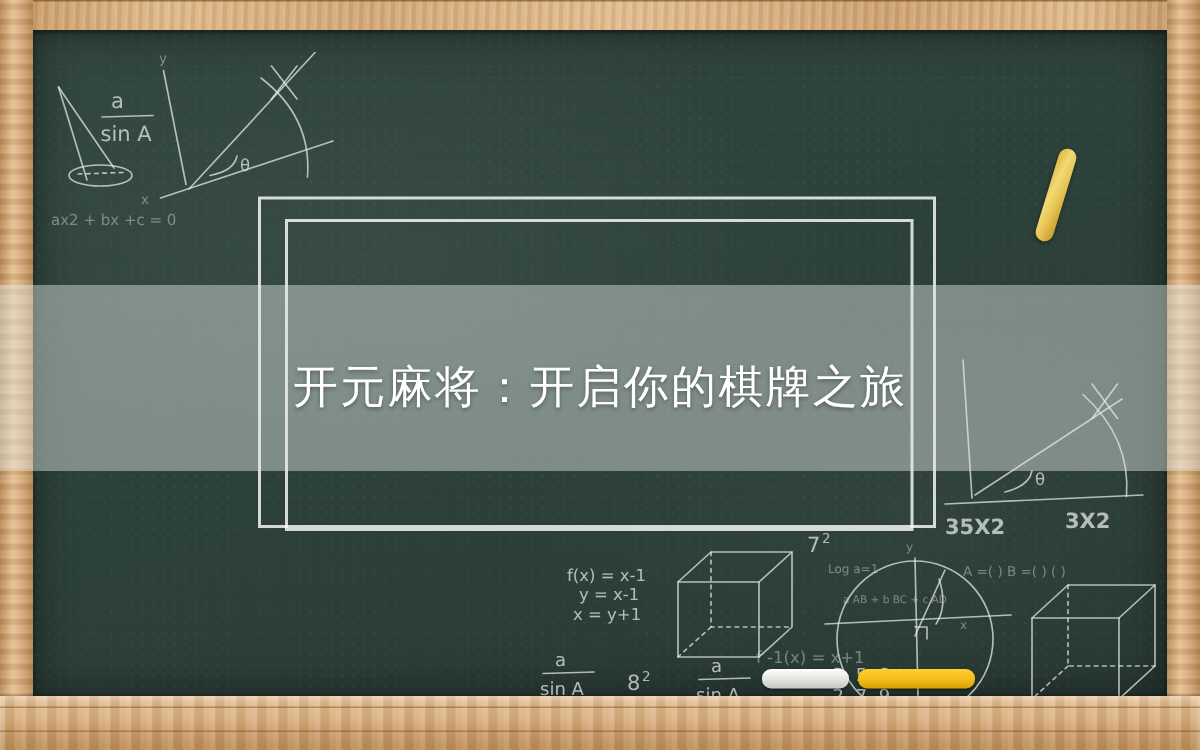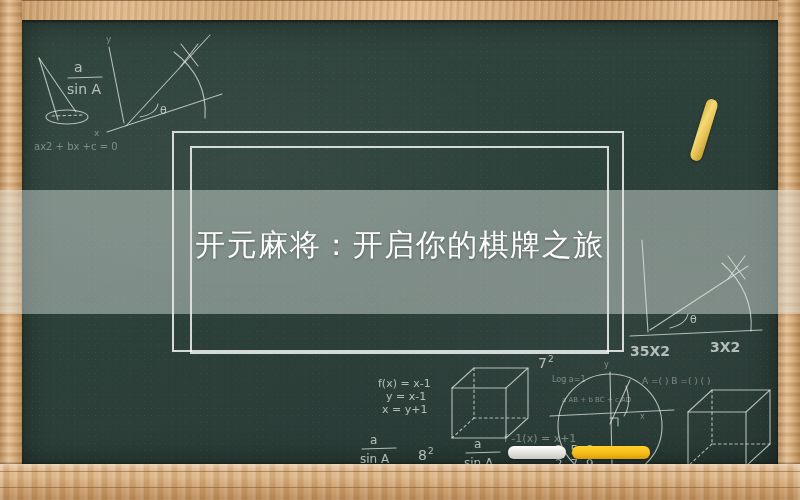--- a/index.html
+++ b/index.html
@@ -80,21 +80,21 @@
 
   
   .band{
     position:absolute;left:0;right:0;top:190px;height:124px;
     background:rgba(226,232,228,.45);
     pointer-events:none;
   }
 
   
   .headline{
-    position:absolute;left:0;right:0;top:183px;height:124px;
+    position:absolute;left:0;right:0;top:196px;height:124px;
     display:flex;align-items:center;justify-content:center;
     z-index:6;
   }
   .headline h1{
     margin:0;
     font-family:"DejaVu Sans","Liberation Sans",sans-serif;
     font-size:30px;font-weight:500;letter-spacing:1.5px;
     color:#ffffff;
     text-shadow:0 1px 3px rgba(0,0,0,.35);
     white-space:nowrap;

